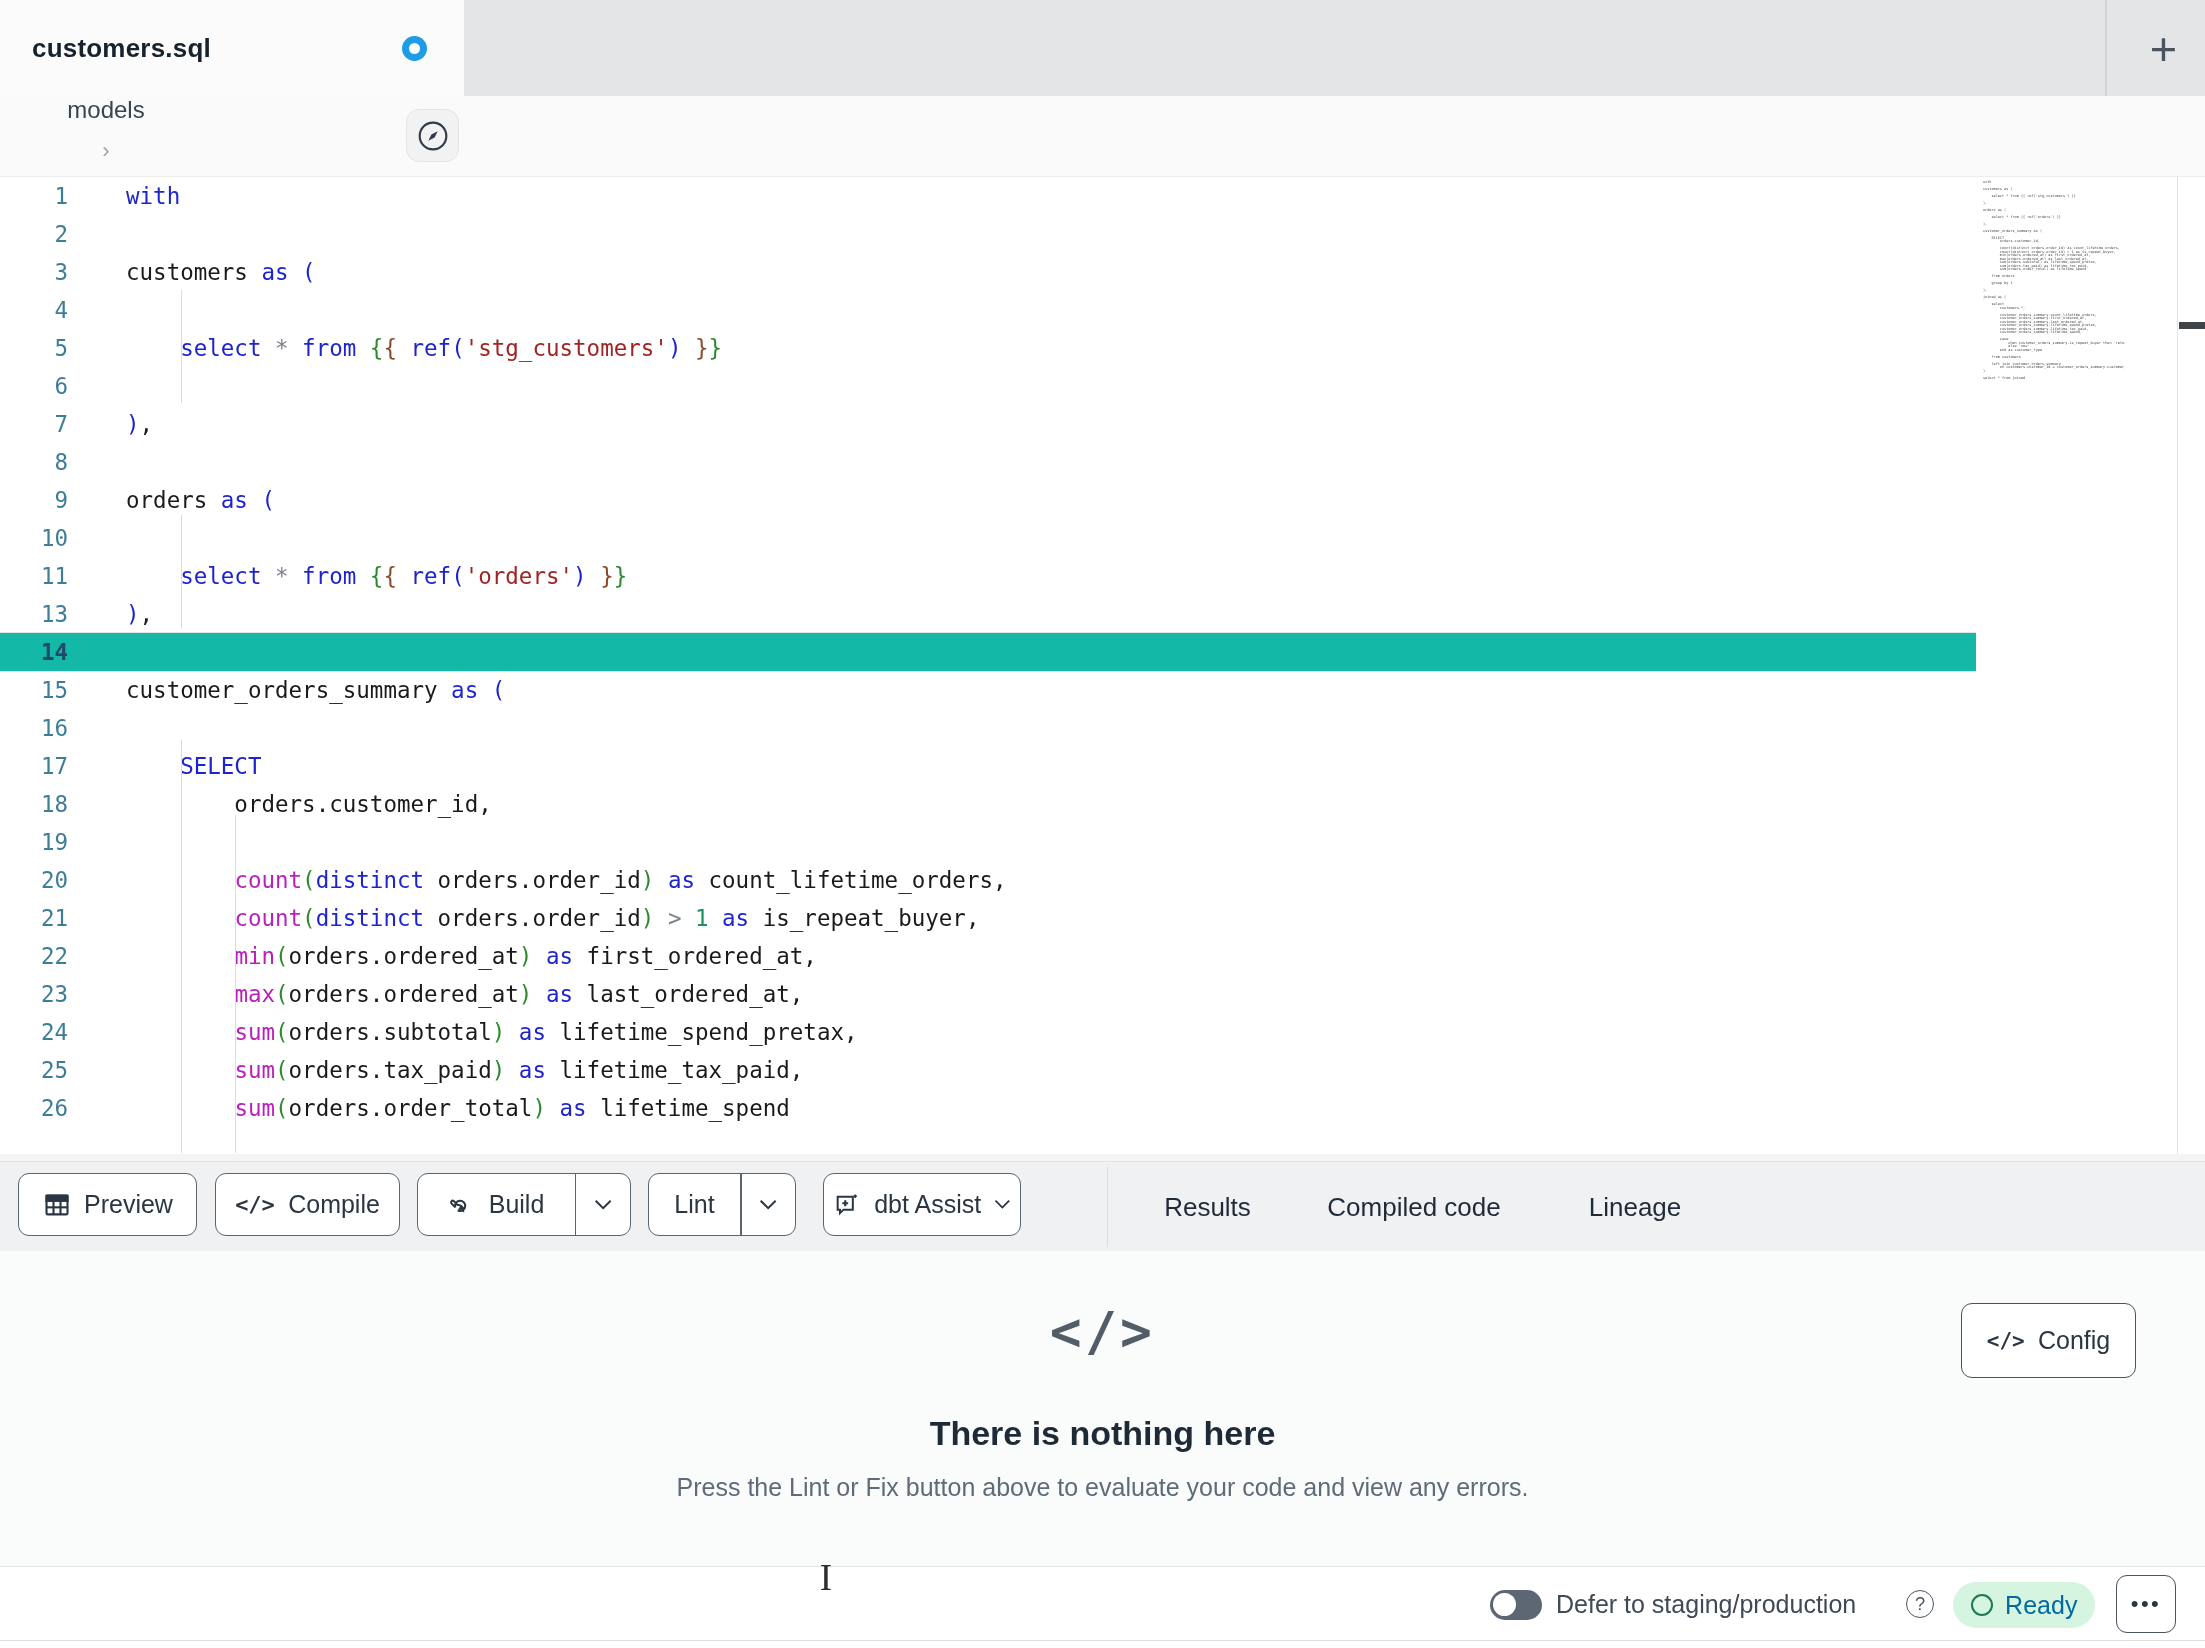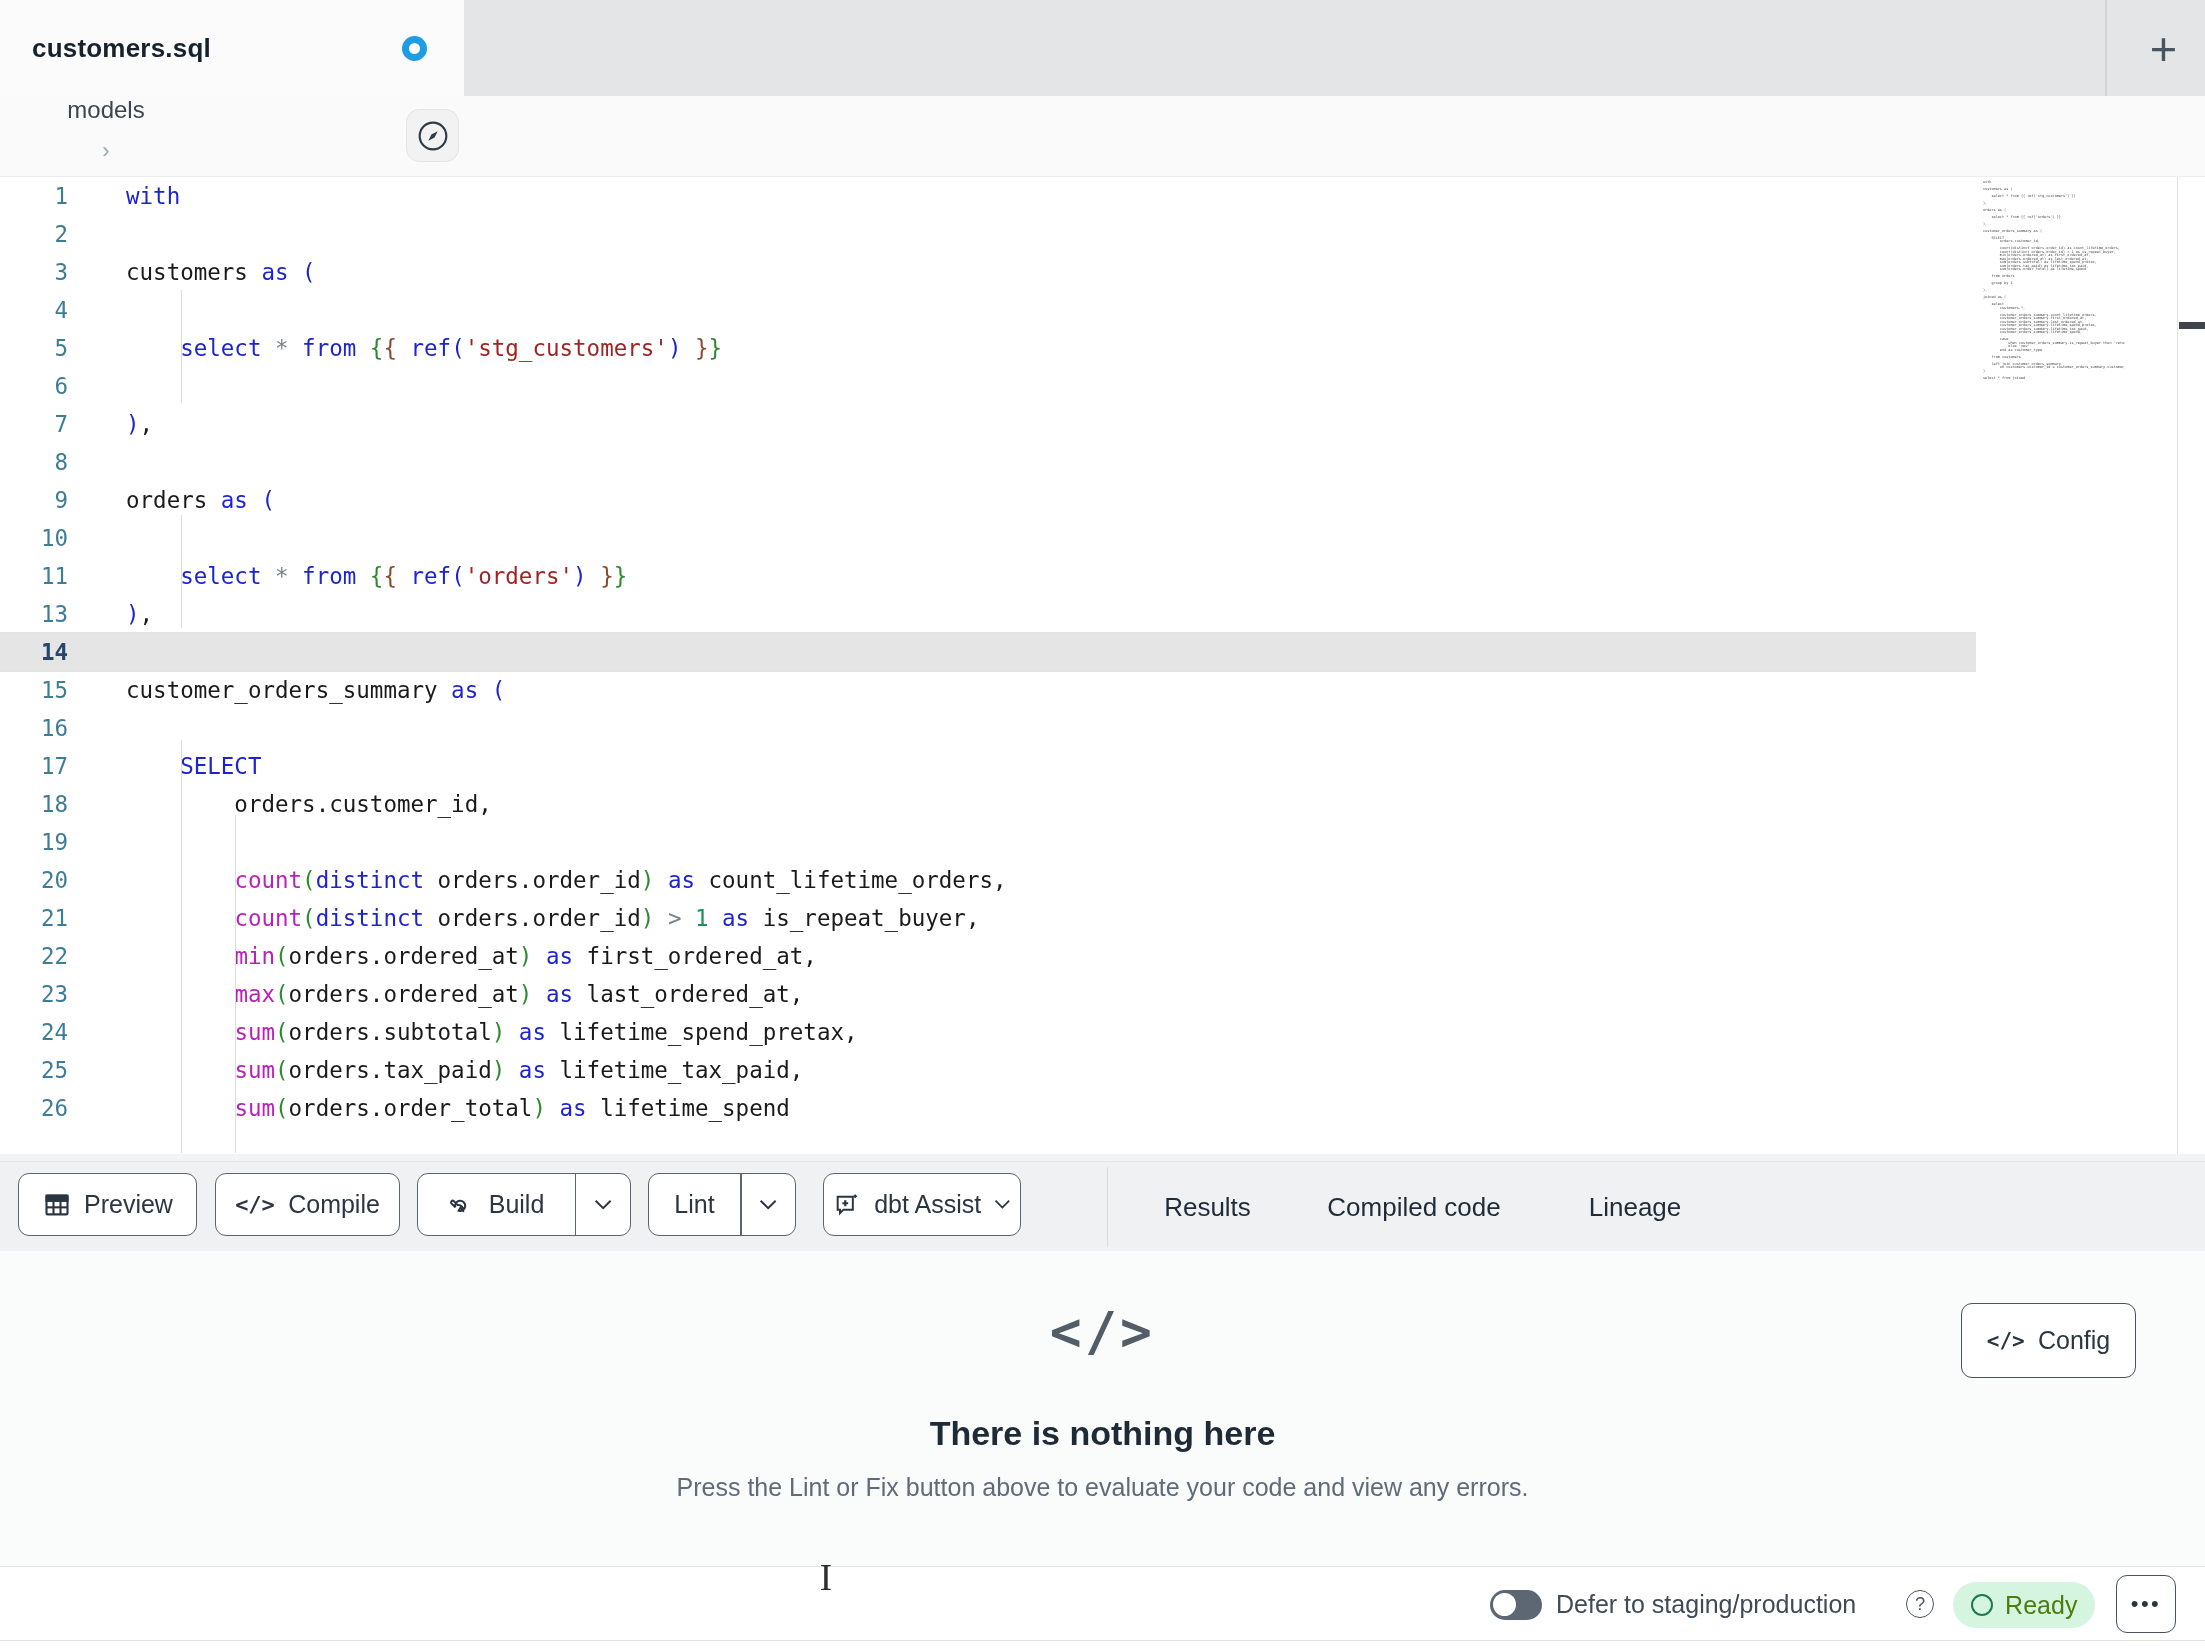--- a/index.html
+++ b/index.html
@@ -29,21 +29,21 @@
   .save-btn { position:absolute; left:2017px; top:105px; width:157px; height:62px; background:#0e6c6e;
               border-radius:7.5px; display:flex; align-items:center; justify-content:center; gap:12.5px;
               color:#ffffff; font-size:26px; font-weight:600; }
 
   
   .editor { left:0; top:177px; width:2205px; height:984px; background:#ffffff; }
   .code-row { display:flex; height:38px; line-height:38px; position:relative; }
   .gutter-num { width:93px; padding-right:25px; text-align:right; font-family:"DejaVu Sans Mono", monospace;
                 font-size:22.5px; color:#3d7d95; flex:0 0 93px; }
   .code-text { font-family:"DejaVu Sans Mono", monospace; font-size:22.5px; white-space:pre; margin-left:33px; color:#1a1a1a; }
-  .code-row.active { background:#e5e5e5; box-shadow:0 -0.8px 0 #dcdcdc, 0 0.8px 0 #dcdcdc; }
+  .code-row.active { background:#14b8a6; box-shadow:0 -0.8px 0 #dcdcdc, 0 0.8px 0 #dcdcdc; }
   .code-row.active .gutter-num { color:#24476b; font-weight:700; }
   .code-row.active { width:1976px; }
   .tk-kw{color:#1d24cf} .tk-fn{color:#bb1fbb} .tk-str{color:#a02424} .tk-num{color:#1f8f5f}
   .tk-jo{color:#2c8a2c} .tk-ji{color:#8b4a2b} .tk-pg{color:#2c8a2c} .tk-pb{color:#1d24cf}
   .tk-op{color:#7a828a} .tk-pl{color:#1a1a1a}
   .indent-guide { position:absolute; width:0.8px; background:#dcdcdc; }
   .g1 { left:181px; top:113px;  height:113px; }
   .g2 { left:181px; top:338px;  height:113px; }
   .g3 { left:181px; top:563px;  height:413px; }
   .g4 { left:235px; top:638px;  height:338px; }
@@ -85,21 +85,21 @@
   .statusbar { left:0; top:1566px; width:2205px; height:75px; background:#ffffff; border-top:0.8px solid #e5e5e5;
                border-bottom:0.8px solid #e0e0e0; }
   .toggle { position:absolute; left:1490px; top:22.5px; width:52px; height:30px; background:#5d6673; border-radius:15px; }
   .toggle-knob { position:absolute; left:3.3px; top:3.3px; width:23px; height:23px; background:#ffffff; border-radius:50%; }
   .defer-label { position:absolute; left:1556px; top:0; height:75px; display:flex; align-items:center;
                  font-size:25px; color:#3f4a56; }
   .help-icon { position:absolute; left:1906px; top:23px; width:28px; height:28px; border:1.7px solid #4a545f;
                border-radius:50%; display:flex; align-items:center; justify-content:center; font-size:18.3px; color:#4a545f; }
   .ready-badge { position:absolute; left:1953px; top:15px; width:142px; height:46px; background:#d6f5e0;
                  border-radius:23px; display:flex; align-items:center; justify-content:center; gap:12px;
-                 font-size:25px; color:#4d7c0f; }
+                 font-size:25px; color:#0369a1; }
   .ready-circle { width:22.5px; height:22.5px; border:2.5px solid #1d7a4e; border-radius:50%; }
   .dots-btn { position:absolute; left:2116px; top:8.3px; width:60px; height:58px; background:#ffffff;
               border:1.7px solid #49535d; border-radius:11px; display:flex; align-items:center; justify-content:center;
               font-size:22px; letter-spacing:2.5px; color:#2b3642; }
 
   
   .ibeam { position:absolute; left:815px; top:1561px; width:22px; height:33px; font-family:"Liberation Serif", serif;
            font-size:37px; line-height:33px; color:#2d2d2d; text-align:center; }
 
   svg { display:block; }

